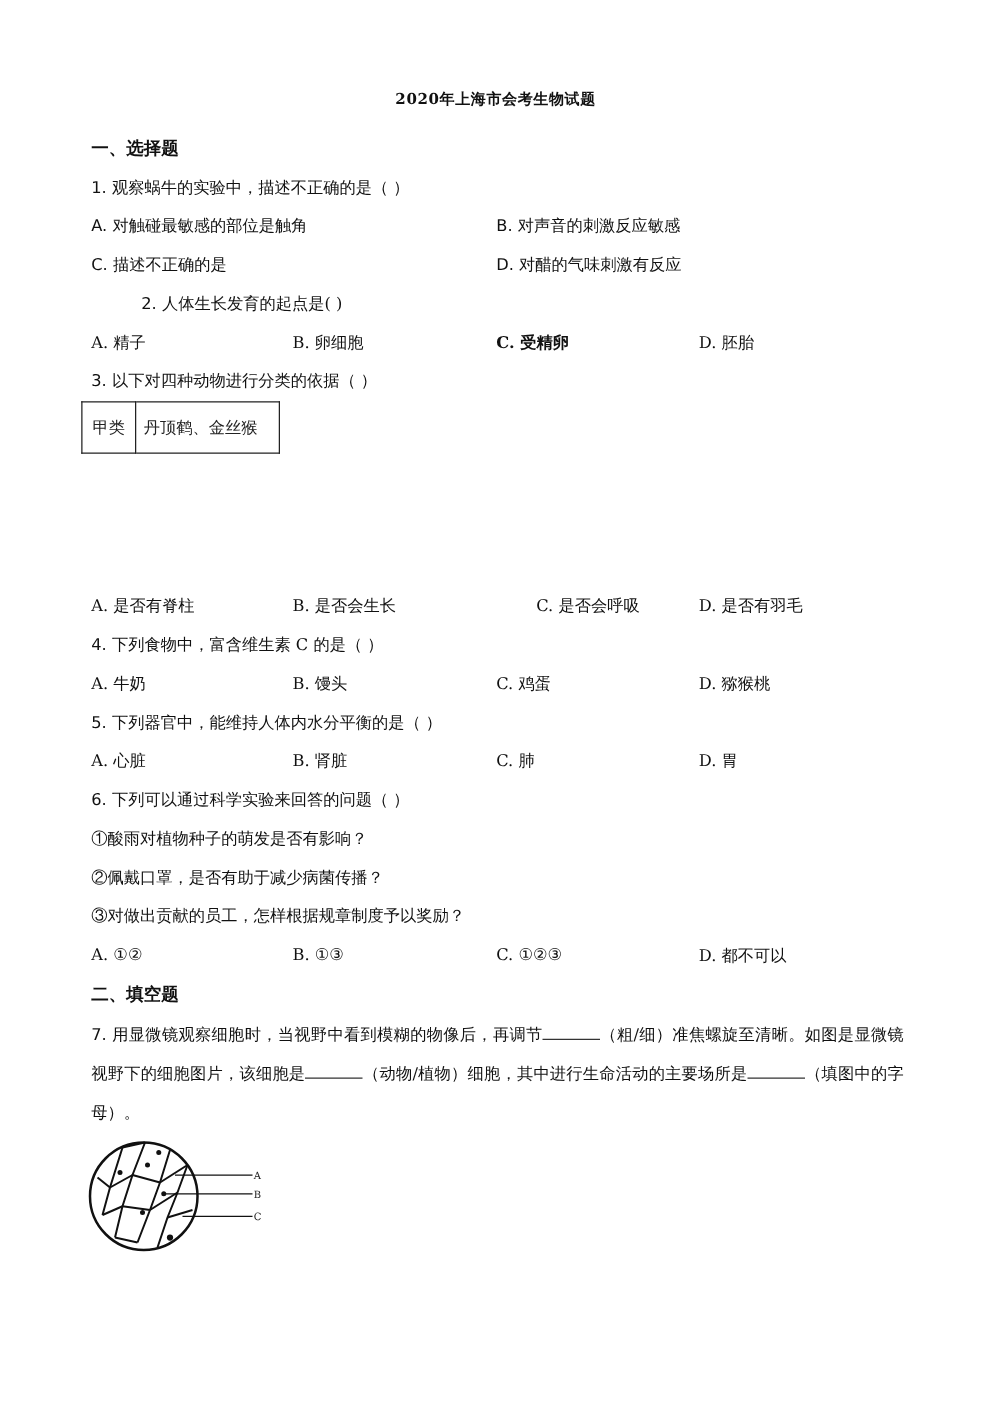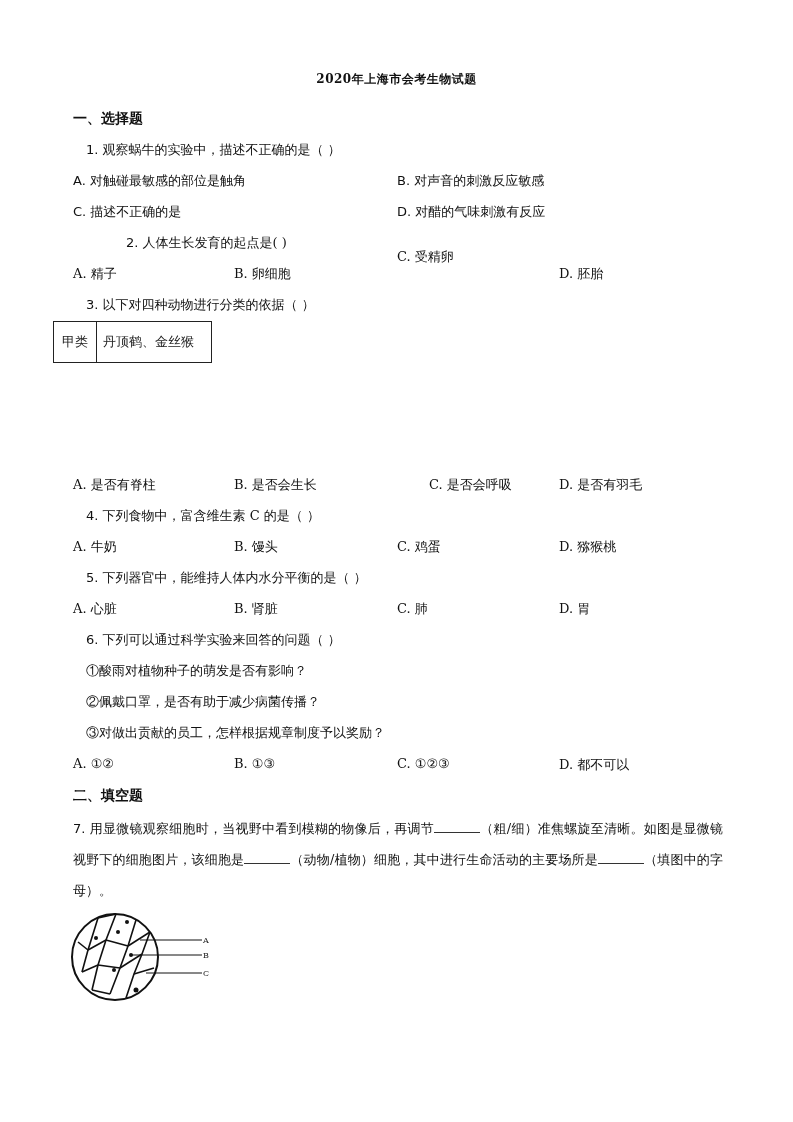--- a/index.html
+++ b/index.html
@@ -9,30 +9,30 @@
     color: #111111; font-size: 13px;
   }
   .title {
     position: absolute; left: 0; top: 71px; width: 793px; text-align: center;
     font-family: "DejaVu Serif", serif; font-weight: bold; font-size: 12px; letter-spacing: 0.5px;
   }
   .section {
     position: absolute; left: 73px; font-family: "DejaVu Sans", sans-serif;
     font-weight: bold; font-size: 14px;
   }
-  .line { position: absolute; left: 86px; white-space: nowrap; font-size: 13px; }
+  .line { position: absolute; left: 73px; white-space: nowrap; font-size: 13px; }
   .opt { position: absolute; white-space: nowrap; font-size: 13px; }
   .qnum { font-family: "DejaVu Sans", sans-serif; }
   .para {
     position: absolute; left: 73px; width: 650px; font-size: 13px; line-height: 31px;
     text-align: justify;
   }
   .blank { display: inline-block; width: 46px; border-bottom: 1px solid #333; height: 12px; vertical-align: baseline; }
   table.cls {
-    position: absolute; left: 53px; top: 321px; border-collapse: collapse; font-size: 13px; padding-left: 12px;
+    position: absolute; left: 65px; top: 321px; border-collapse: collapse; font-size: 13px; padding-left: 12px;
   }
   table.cls td { border: 1px solid #222; height: 40px; padding: 0 6px; color: #222; }
   table.cls td.k { width: 30px; text-align: center; }
   table.cls td.v { width: 102px; }
   .fig { position: absolute; left: 70px; top: 910px; width: 150px; height: 95px; }
 </style>
 </head>
 <body>
 
 <div class="title">2020年上海市会考生物试题</div>
@@ -65,21 +65,21 @@
   <span>人体生长发育的起点是(        )</span>
 </div>
 <div class="opt" style="left:73px; top:265px;">
   <span>A.</span>
   <span>精子</span>
 </div>
 <div class="opt" style="left:234px; top:265px;">
   <span>B.</span>
   <span>卵细胞</span>
 </div>
-<div class="opt" style="left:397px; top:248px;">
+<div class="opt" style="left:397px; top:265px;font-weight:bold;">
   <span>C.</span>
   <span>受精卵</span>
 </div>
 <div class="opt" style="left:559px; top:265px;">
   <span>D.</span>
   <span>胚胎</span>
 </div>
 
 <div class="line" style="top:296px;">
   <span class="qnum">3.</span>

